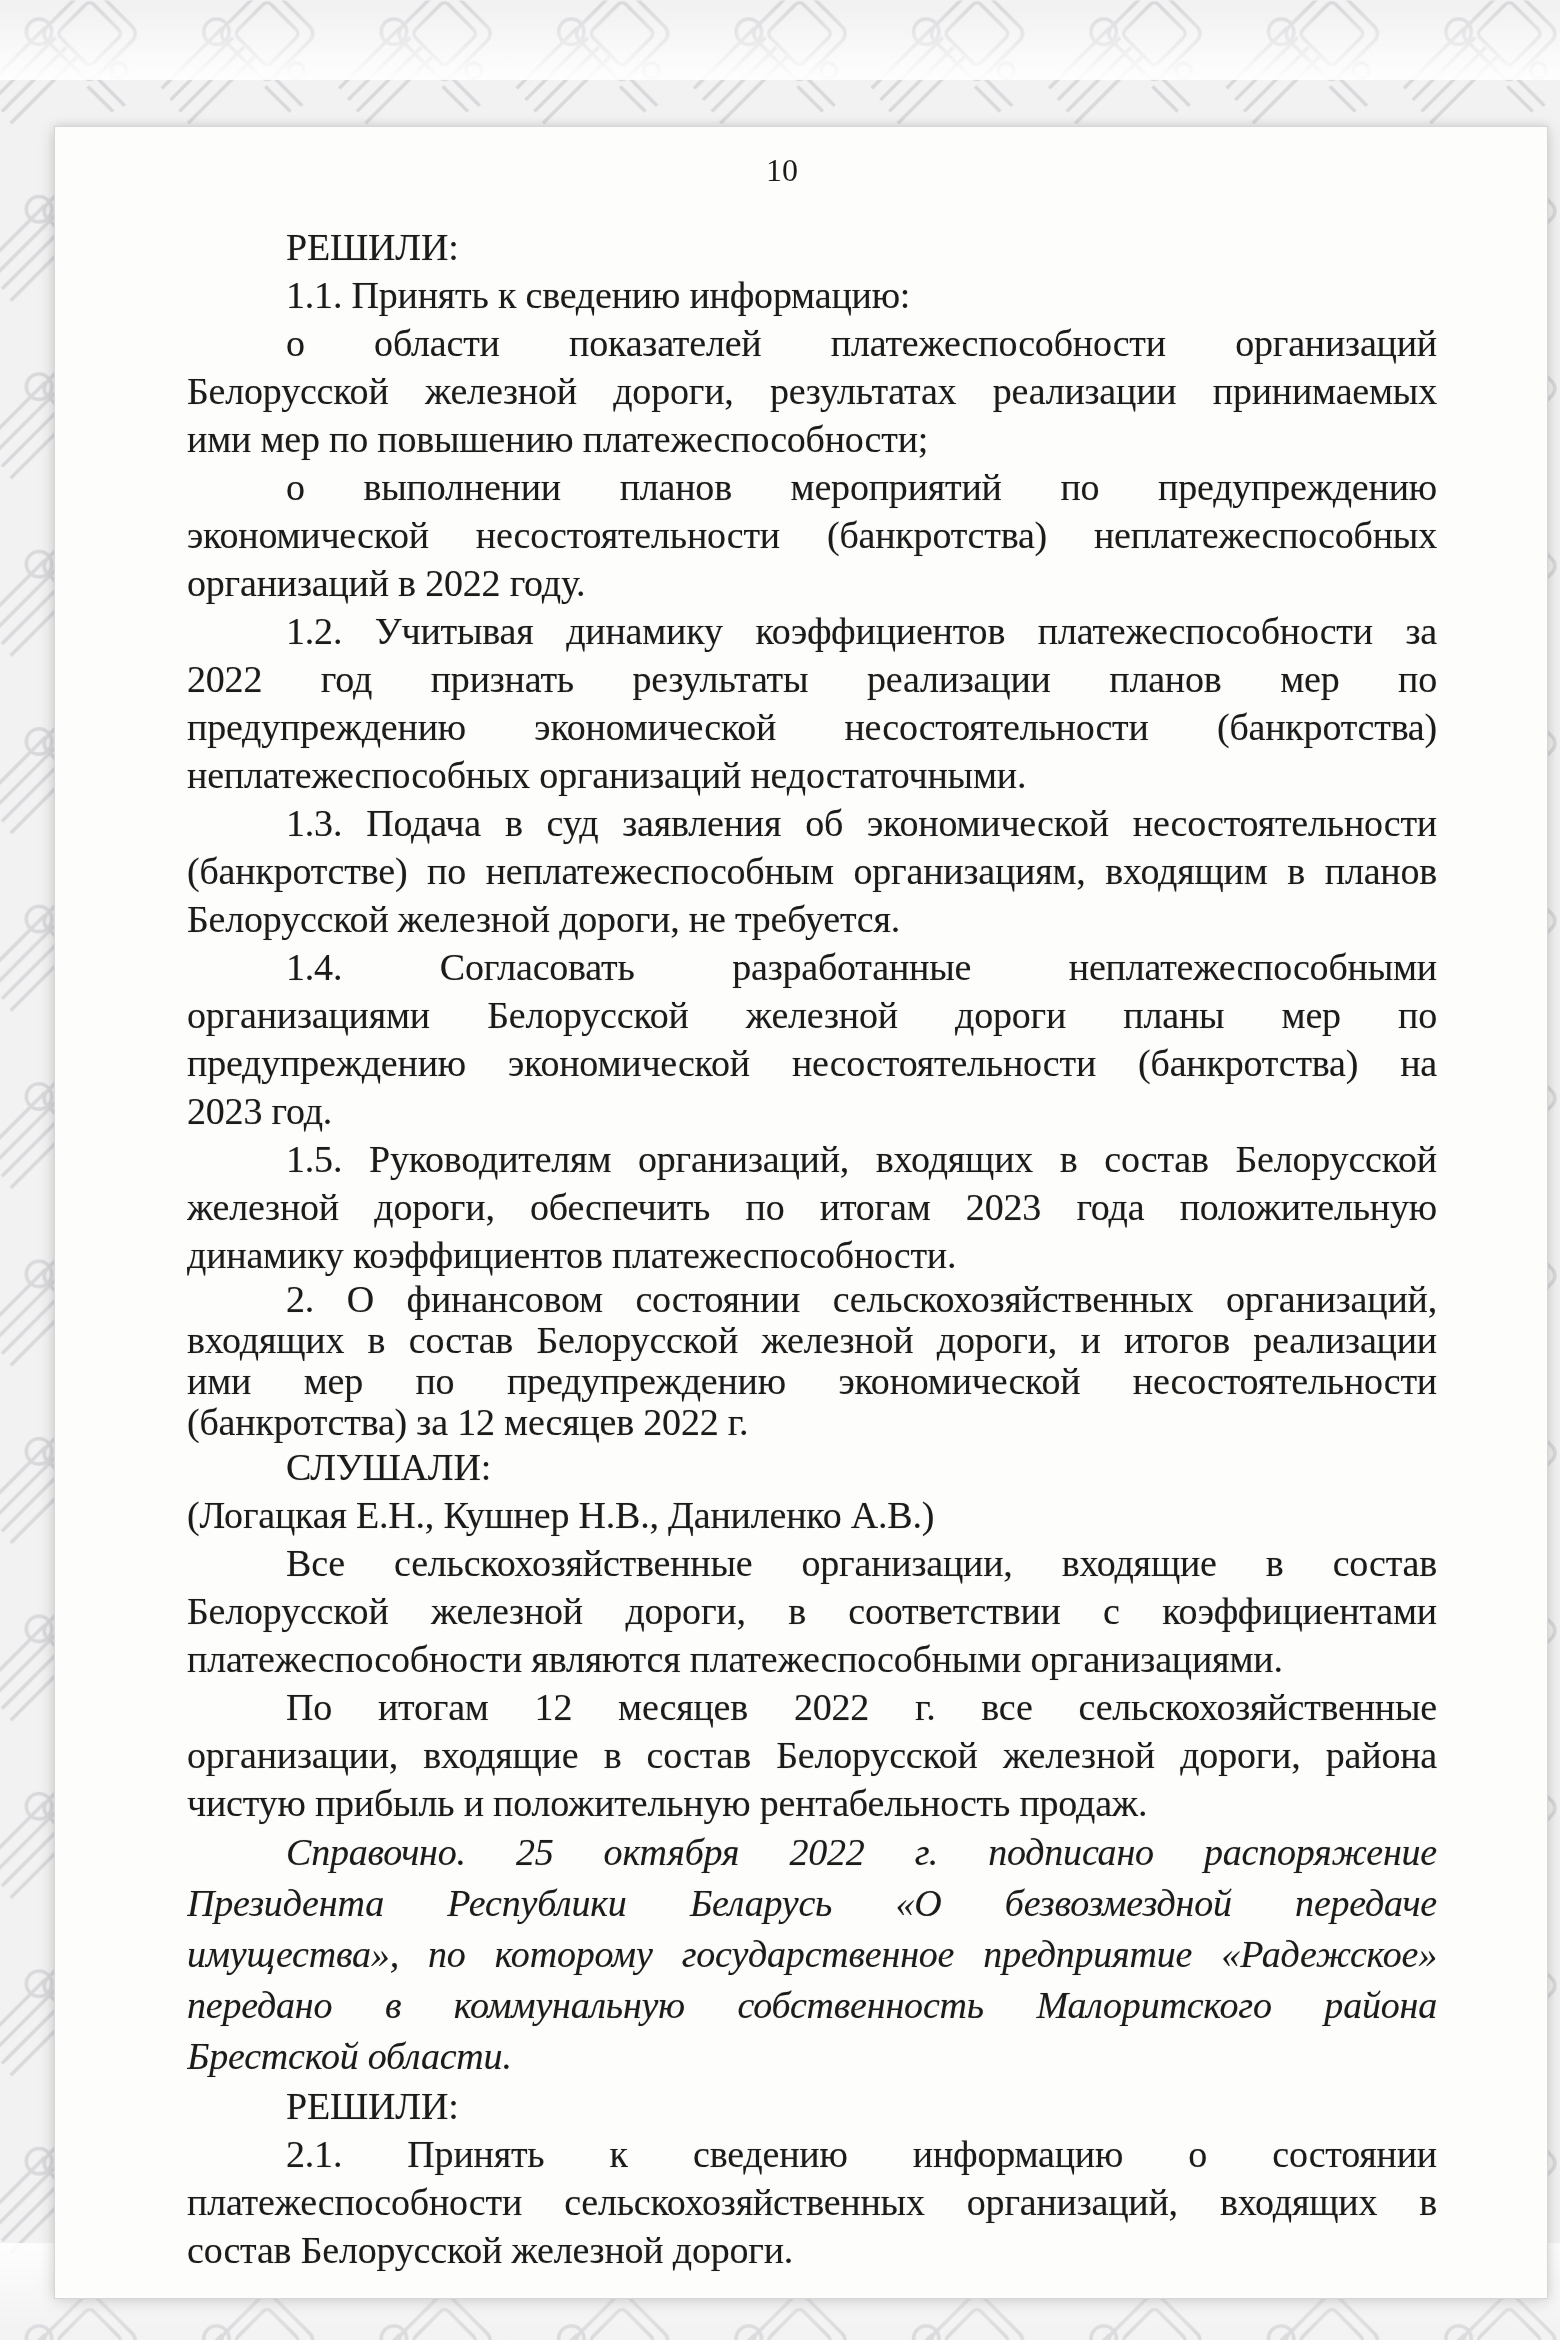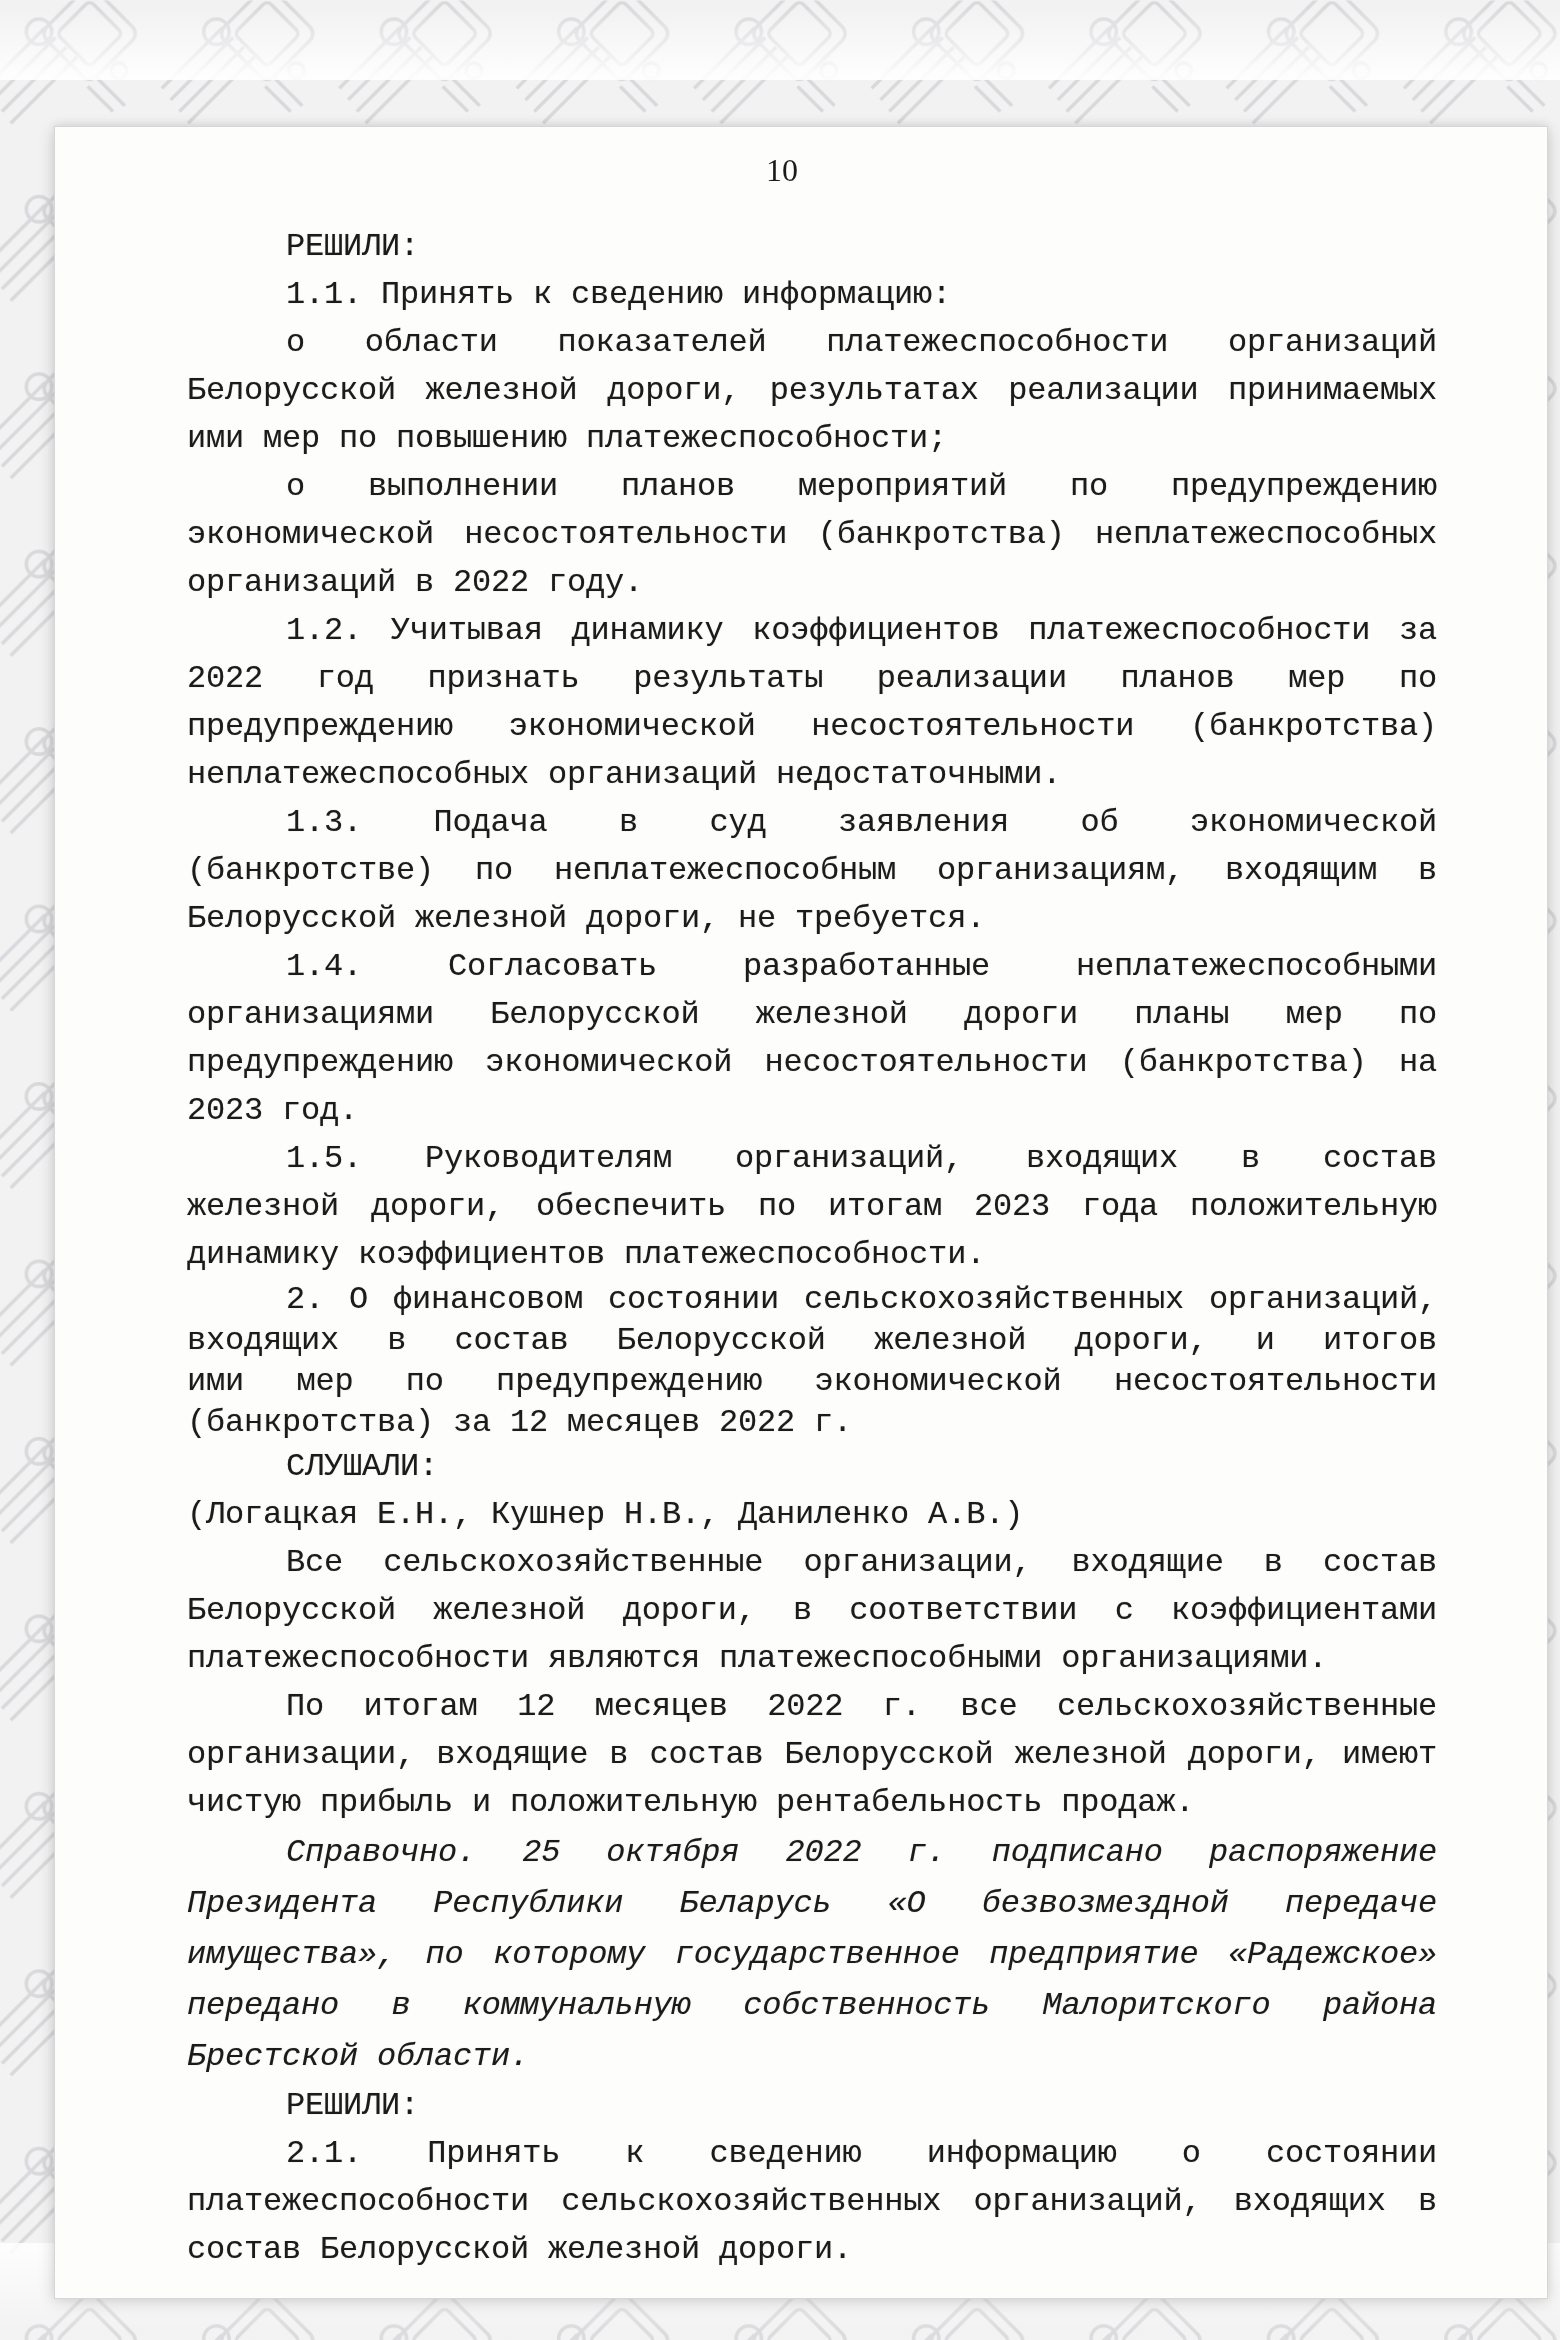--- a/index.html
+++ b/index.html
@@ -27,23 +27,22 @@
     border:1px solid var(--edge);
     box-shadow:0 2.9px 15.6px rgba(0,0,0,0.16), 0 -2px 7.8px rgba(0,0,0,0.06);
     margin-top:48px;
   }
   .page-number{
     position:absolute;left:683px;top:25px;width:88px;
     text-align:center;font-size:32px;color:var(--ink);
   }
   .text-block{
     position:absolute;left:132px;top:96px;width:1250px;
-    font-size:32px;color:var(--ink);letter-spacing:-0.2px;
+    font-size:38px;color:var(--ink);letter-spacing:-0.2px;
     text-shadow:0 0 1px rgba(25,25,25,0.32);
-    font-family:Liberation Mono, monospace;
   }
   .para{display:block;}
   .line{
     height:48px;line-height:48px;
     text-align:justify;overflow:hidden;white-space:normal;
   }
   .line.j{text-align-last:justify;}
   .line.ind{text-indent:99px;}
   .p-tight .line{height:41px;line-height:41px;}
   .p-italic .line{height:51px;line-height:51px;font-style:italic;}
@@ -124,21 +123,21 @@
       <div class="para p-normal">
         <div class="line">(Логацкая Е.Н., Кушнер Н.В., Даниленко А.В.)</div>
       </div>
       <div class="para p-normal">
         <div class="line ind j">Все сельскохозяйственные организации, входящие в состав</div>
         <div class="line j">Белорусской железной дороги, в соответствии с коэффициентами</div>
         <div class="line">платежеспособности являются платежеспособными организациями.</div>
       </div>
       <div class="para p-normal">
         <div class="line ind j">По итогам 12 месяцев 2022 г. все сельскохозяйственные</div>
-        <div class="line j">организации, входящие в состав Белорусской железной дороги, имеют</div>
+        <div class="line j">организации, входящие в состав Белорусской железной дороги, района</div>
         <div class="line">чистую прибыль и положительную рентабельность продаж.</div>
       </div>
       <div class="para p-italic">
         <div class="line ind j">Справочно. 25 октября 2022 г. подписано распоряжение</div>
         <div class="line j">Президента Республики Беларусь «О безвозмездной передаче</div>
         <div class="line j">имущества», по которому государственное предприятие «Радежское»</div>
         <div class="line j">передано в коммунальную собственность Малоритского района</div>
         <div class="line">Брестской области.</div>
       </div>
       <div class="para p-normal">

